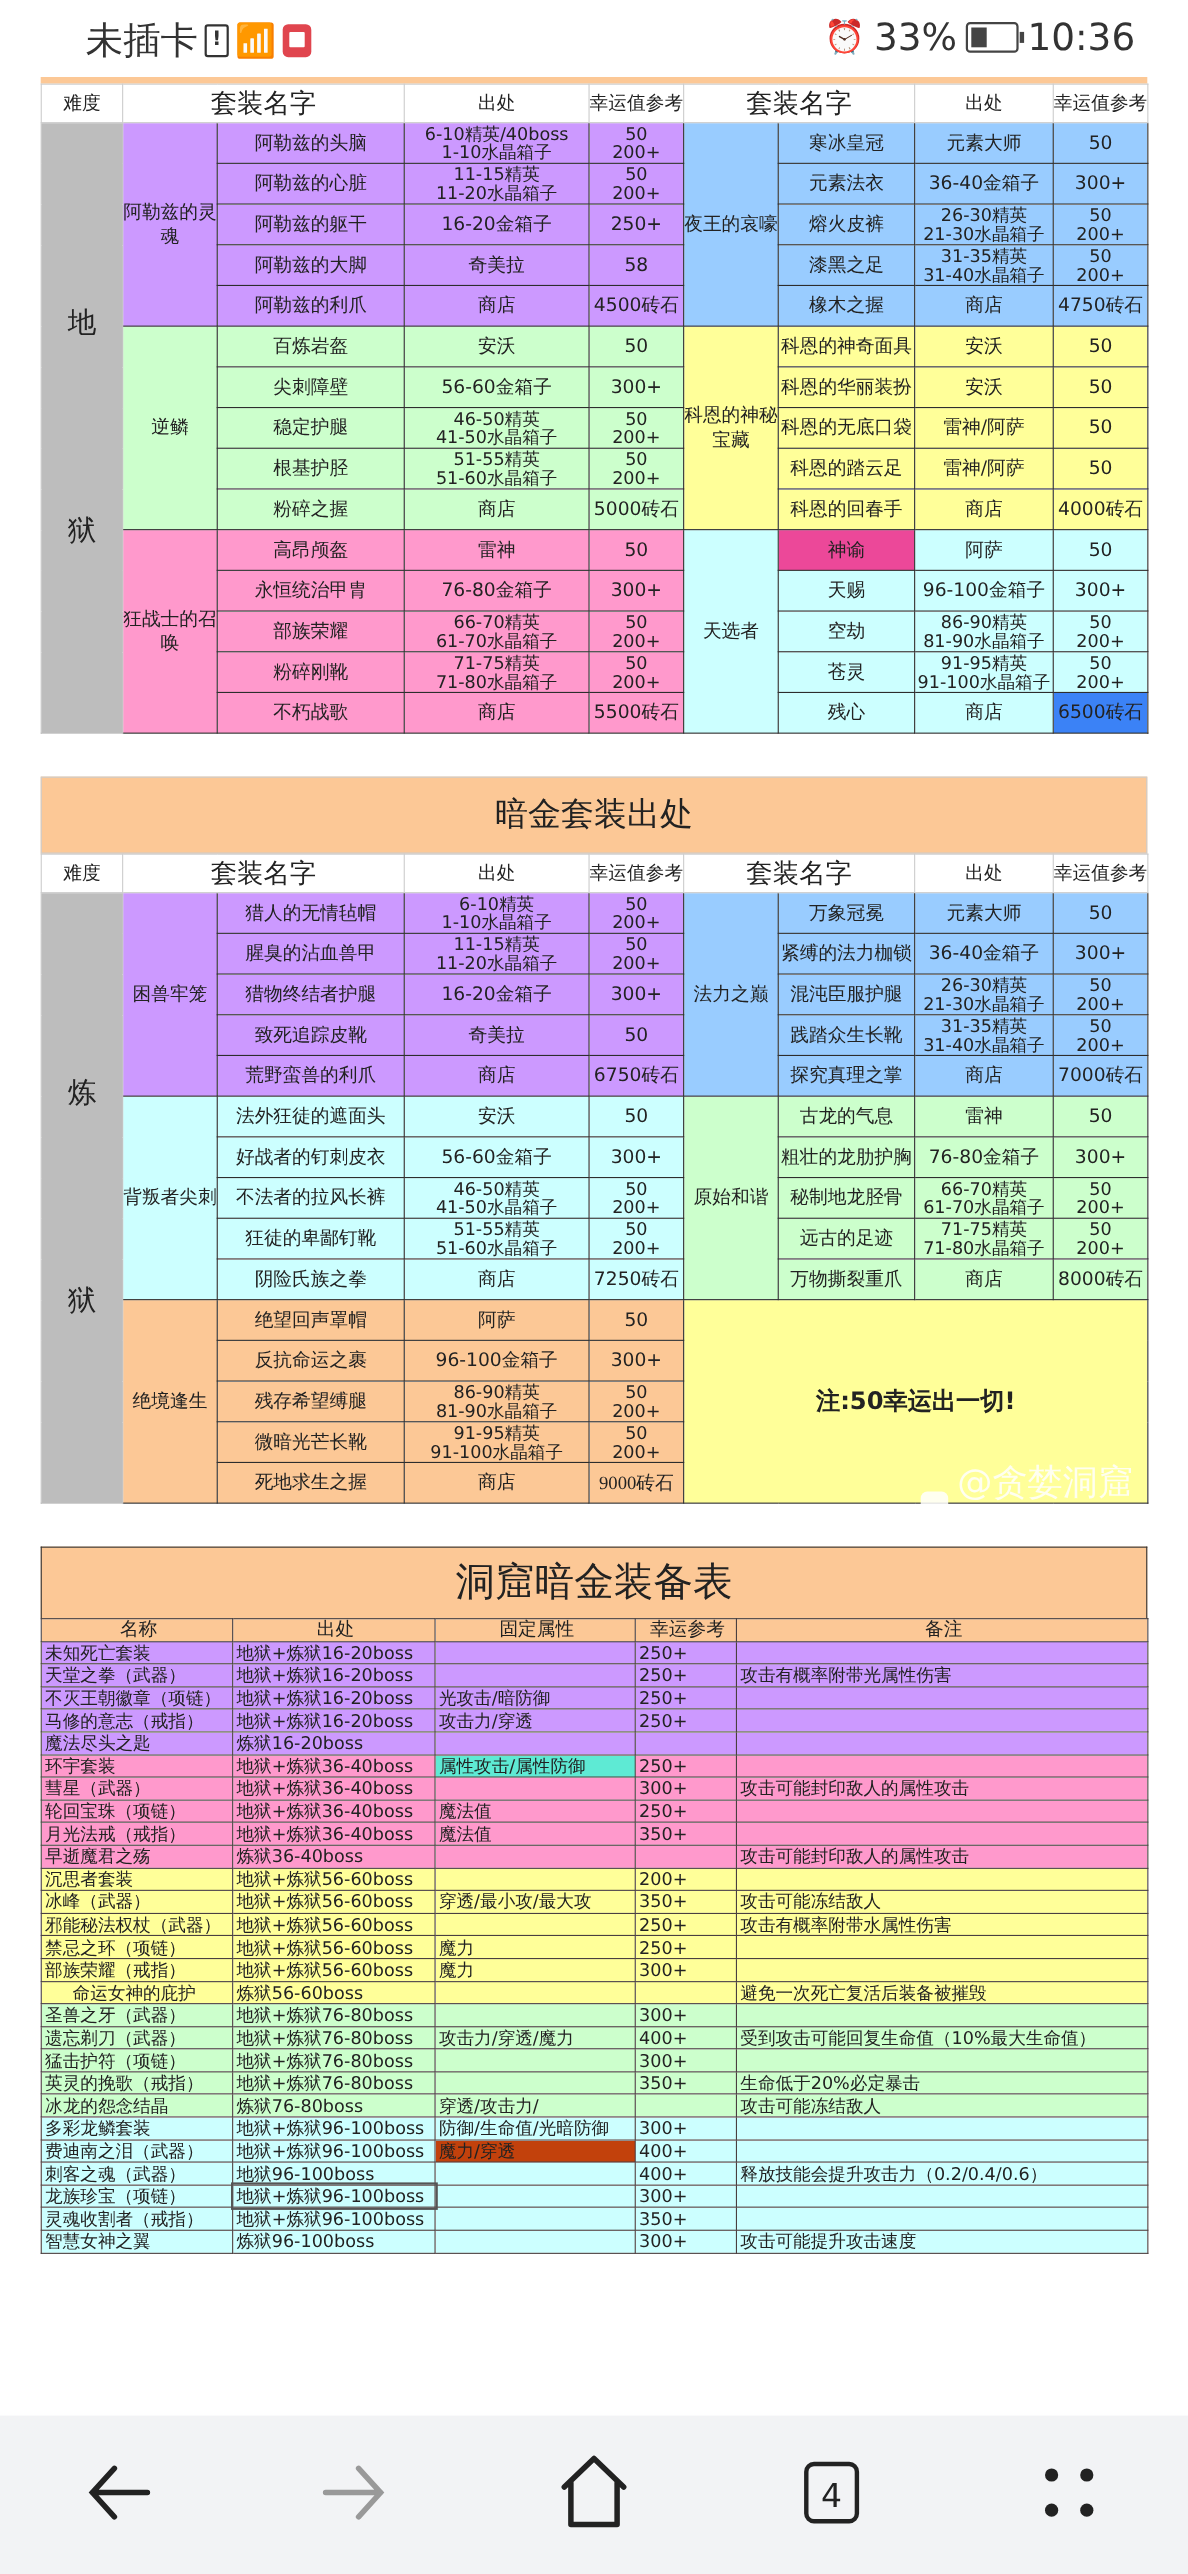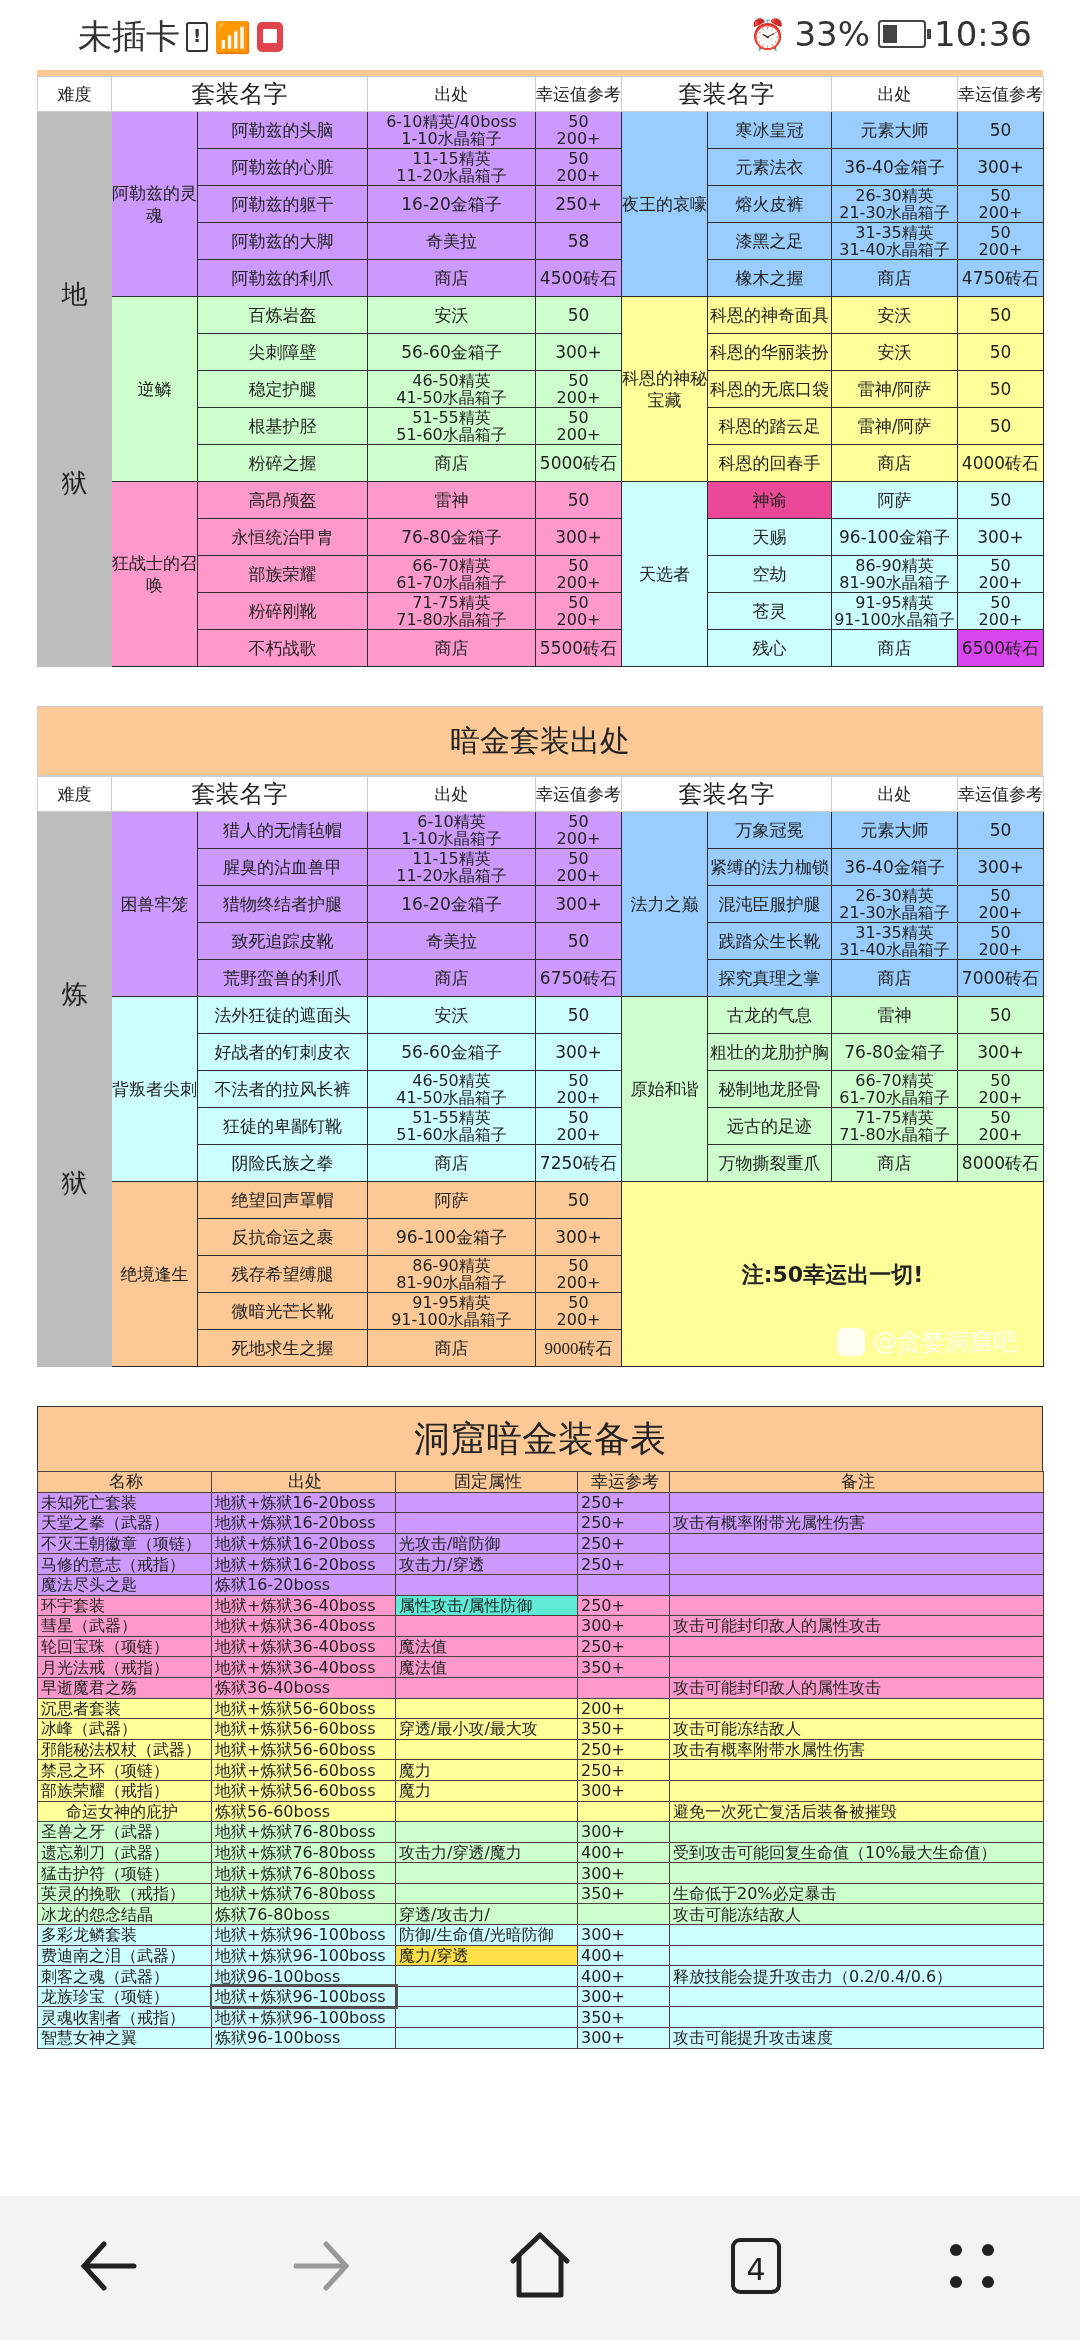--- a/index.html
+++ b/index.html
@@ -28,21 +28,21 @@
   .grp { font-size:17px; white-space:normal; line-height:22px; }
   .c-yellow { background:#ffff99; }
   .row td { height:36px; }
   .two { display:block; line-height:17px; font-size:16px; }
   .note-cell { font-size:22px; font-weight:bold; }
 
   .t3 td { text-align:left; padding-left:3px; height:19.6px; font-size:16px; line-height:19px; border-color:#4a4040; }
   .t3 .h3 td { background:#fcc896; text-align:center; font-size:17px; }
   .t3-title { background:#fcc896; height:64px; font-size:36px; text-align:center; line-height:64px; border:1.5px solid #333; border-bottom:none; }
 
-  .watermark { position:absolute; font-size:24px; color:rgba(255,255,255,0.85); display:flex; align-items:center; gap:8px; }
+  .watermark { position:absolute; font-size:32px; color:rgba(255,255,255,0.85); display:flex; align-items:center; gap:8px; }
   .wm-logo { width:28px; height:28px; background:rgba(255,255,255,0.85); border-radius:6px; }
 
   .navbar { position:absolute; left:0; top:2196px; width:1080px; height:144px; background:#f2f3f5; }
   .nav-btn { position:absolute; top:30px; width:100px; height:80px; display:flex; align-items:center; justify-content:center; }
   .tab-count { width:50px; height:56px; border:4px solid #222; border-radius:9px; font-size:30px; text-align:center; line-height:56px; box-sizing:border-box; }
 </style>
 </head>
 <body>
 
 <div class="statusbar">
@@ -267,21 +267,21 @@
               <span class="two">50</span>
               <span class="two">200+</span>
             </td>
           </tr>
           <tr class="row">
             <td style="background: rgb(255, 153, 204);">不朽战歌</td>
             <td style="background: rgb(255, 153, 204);"><span>商店</span></td>
             <td style="background: rgb(255, 153, 204);"><span>5500砖石</span></td>
             <td style="background: rgb(204, 255, 255);">残心</td>
             <td style="background: rgb(204, 255, 255);"><span>商店</span></td>
-            <td style="background: #d946ef; margin-top: 34px;"><span>6500砖石</span></td>
+            <td style="background: #3b82f6; margin-top: 34px;"><span>6500砖石</span></td>
           </tr>
         </tbody>
     </table>
   </div>
 
   <div class="t-wrap" style="top:636px;">
     <div class="tbl-title">暗金套装出处</div>
     <table id="t2" style="width:1006px;">
       <colgroup>
         <col style="width:74px">
@@ -655,21 +655,21 @@
           <tr>
             <td style="background: rgb(204, 255, 255);">多彩龙鳞套装</td>
             <td style="background: rgb(204, 255, 255);">地狱+炼狱96-100boss</td>
             <td style="background: rgb(204, 255, 255);">防御/生命值/光暗防御</td>
             <td style="background: rgb(204, 255, 255);">300+</td>
             <td style="background: rgb(204, 255, 255);"></td>
           </tr>
           <tr>
             <td style="background: rgb(204, 255, 255);">费迪南之泪（武器）</td>
             <td style="background: rgb(204, 255, 255);">地狱+炼狱96-100boss</td>
-            <td style="background: #fde047;">魔力/穿透</td>
+            <td style="background: #c2410c;">魔力/穿透</td>
             <td style="background: rgb(204, 255, 255);">400+</td>
             <td style="background: rgb(204, 255, 255);"></td>
           </tr>
           <tr>
             <td style="background: rgb(204, 255, 255);">刺客之魂（武器）</td>
             <td style="background: rgb(204, 255, 255);">地狱96-100boss</td>
             <td style="background: rgb(204, 255, 255);"></td>
             <td style="background: rgb(204, 255, 255);">400+</td>
             <td style="background: rgb(204, 255, 255);">释放技能会提升攻击力（0.2/0.4/0.6）</td>
           </tr>

